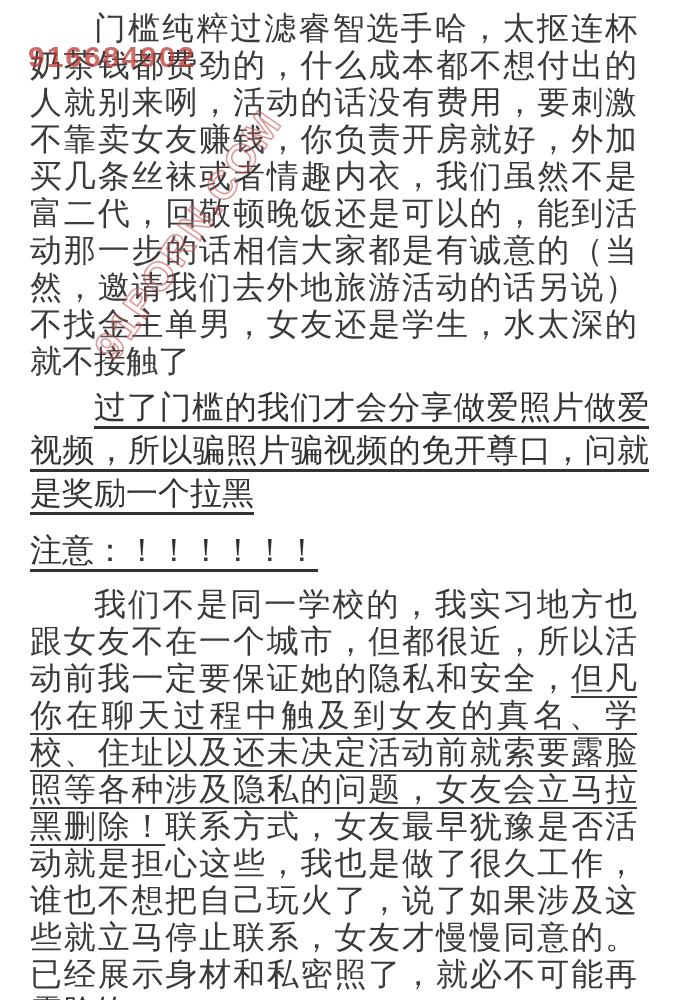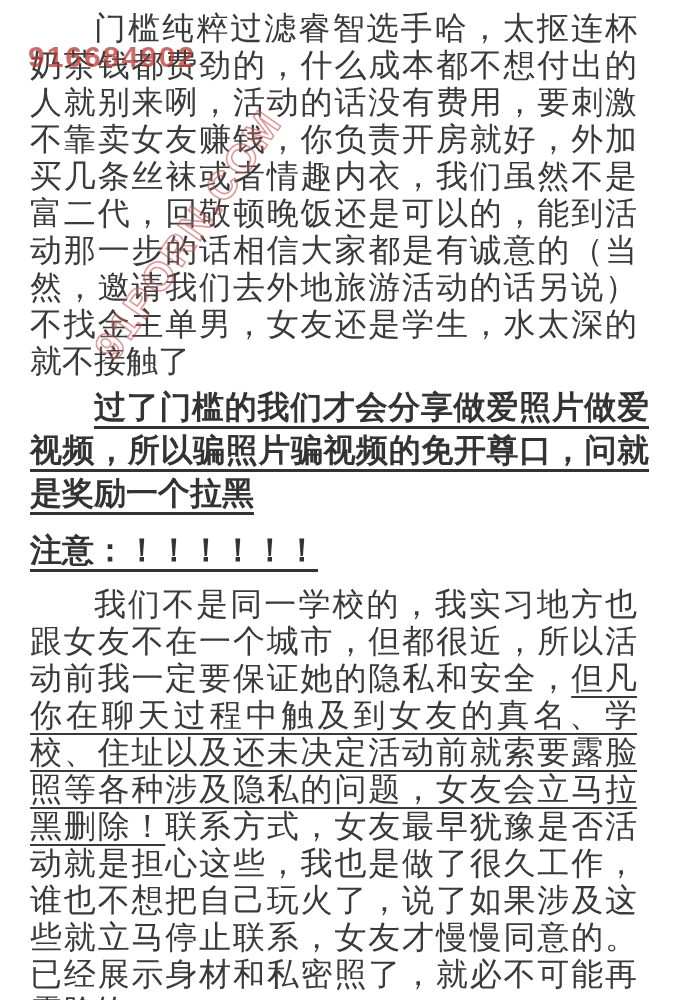--- a/index.html
+++ b/index.html
@@ -14,21 +14,21 @@
     overflow:hidden;
   }
   .para{
     font-size:32px;
     line-height:37px;
     text-indent:2em;
     margin:0 12px 6px 0;
     text-align:justify;
   }
   .bold-underline{
-    font-weight:700;
+    font-weight:400;
     font-size:32px;
     line-height:43px;
     text-decoration:underline;
     text-decoration-thickness:3px;
     text-underline-offset:8px;
     color:#333333;
   }
   .p2{
     text-indent:2em;
     margin:6px 0 10px 0;

